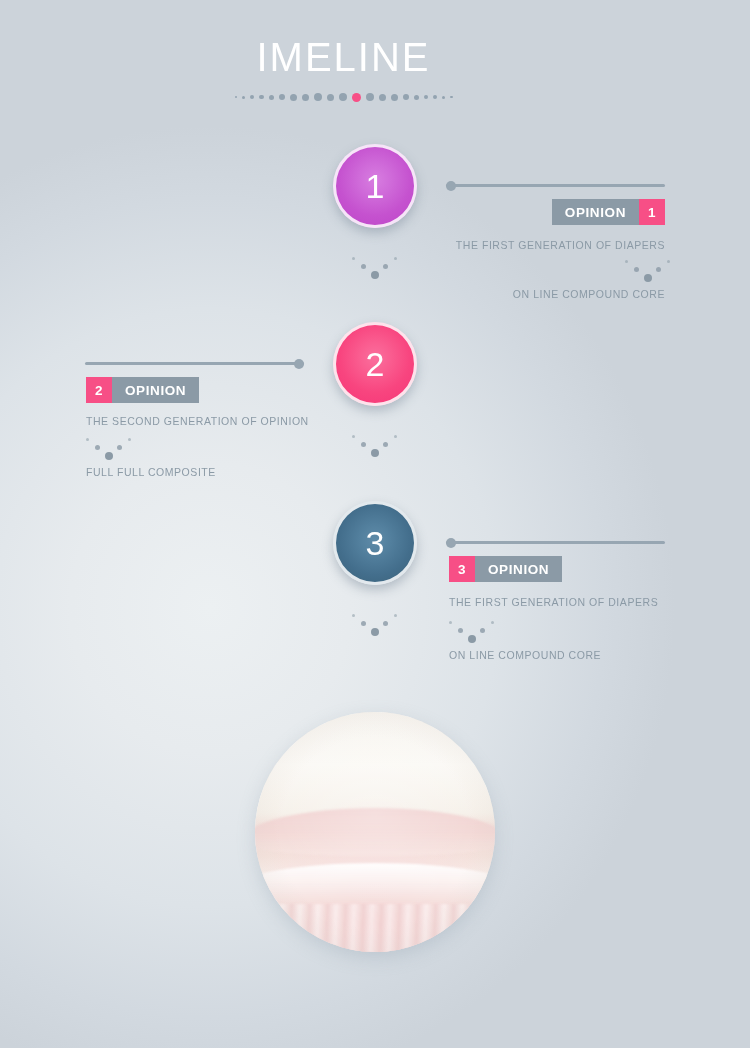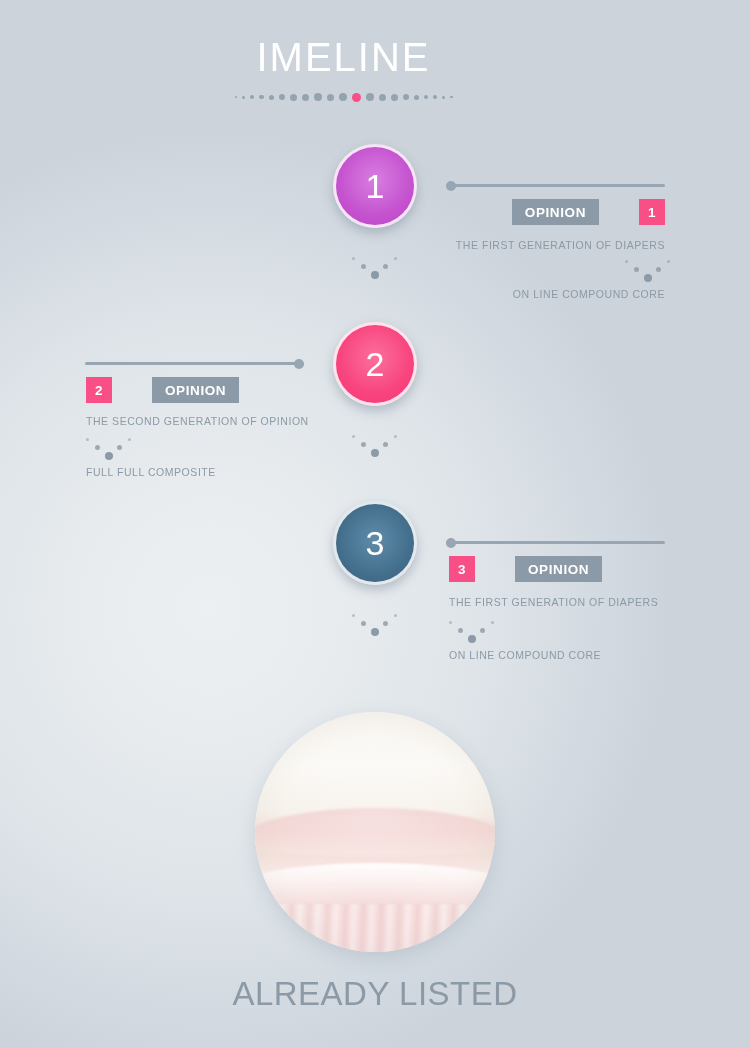--- a/index.html
+++ b/index.html
@@ -110,21 +110,20 @@
   .badge {
     position: absolute;
     top: 59px;
     height: 26px;
     display: flex;
     align-items: stretch;
     font-size: 13.5px;
     font-weight: 700;
     letter-spacing: 0.6px;
     color: #ffffff;
-    gap: 40px;
   }
   .badge .word {
     background: #8b9aa6;
     display: flex;
     align-items: center;
     padding: 0 13px;
   }
   .badge .num {
     background: #f74f86;
     display: flex;
@@ -363,15 +362,14 @@
 
   <div class="photo-wrap">
     <div class="photo">
       <div class="fold-a"></div>
       <div class="fold-b"></div>
       <div class="fold-c"></div>
       <div class="shade"></div>
     </div>
   </div>
 
-  <div class="footer-title">ALREADY LISTED</div>
 
 </div>
 
 </body></html>

